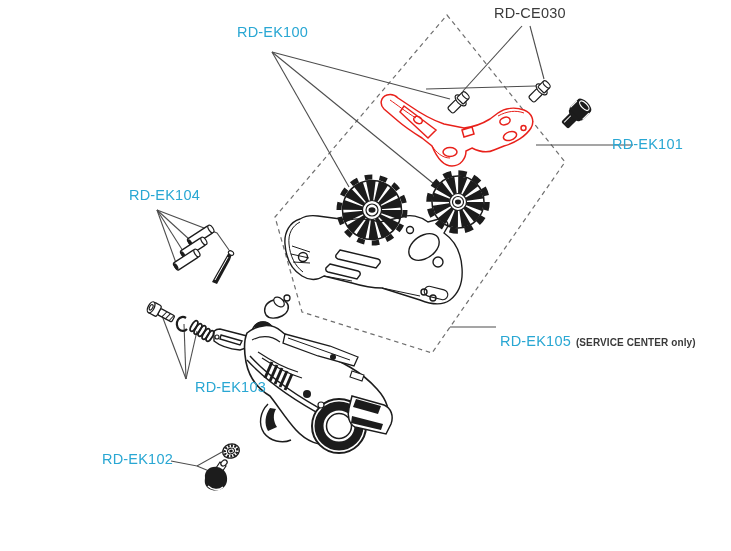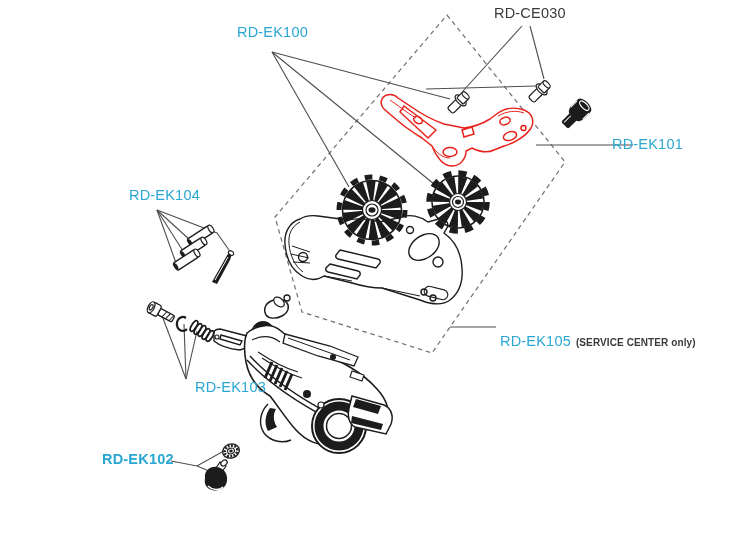--- a/index.html
+++ b/index.html
@@ -19,21 +19,21 @@
     position:absolute;
     font-size:14.5px;line-height:1.05;letter-spacing:.2px;
     color:var(--accent);white-space:nowrap;
     -webkit-user-select:none;user-select:none;
   }
   #lbl-ce030{left:494px;top:6px;color:var(--dark_text);}
   #lbl-ek100{left:237px;top:25px;}
   #lbl-ek101{left:612px;top:137px;}
   #lbl-ek104{left:129px;top:188px;}
   #lbl-ek103{left:151px;top:380px;margin-left:44px;}
-  #lbl-ek102{left:102px;top:452px;font-weight:bold;}
+  #lbl-ek102{left:102px;top:452px;}
   #lbl-ek105{left:500px;top:334px;display:flex;align-items:baseline;}
   #lbl-ek105 .svc-note{color:var(--dark_text);font-size:10px;font-weight:700;margin-left:5px;letter-spacing:.1px;}
   
   .ln{stroke:var(--leader);stroke-width:1.1;fill:none;}
   .dash{stroke:#6F6F6F;stroke-width:1.2;fill:none;stroke-dasharray:4.5 3.8;}
   .o{stroke:var(--ink);fill:#fff;}
   .s{stroke:var(--ink);fill:none;}
   .f{fill:var(--ink);stroke:none;}
   .r{stroke:var(--red);fill:#fff;}
   .rs{stroke:var(--red);fill:none;}

